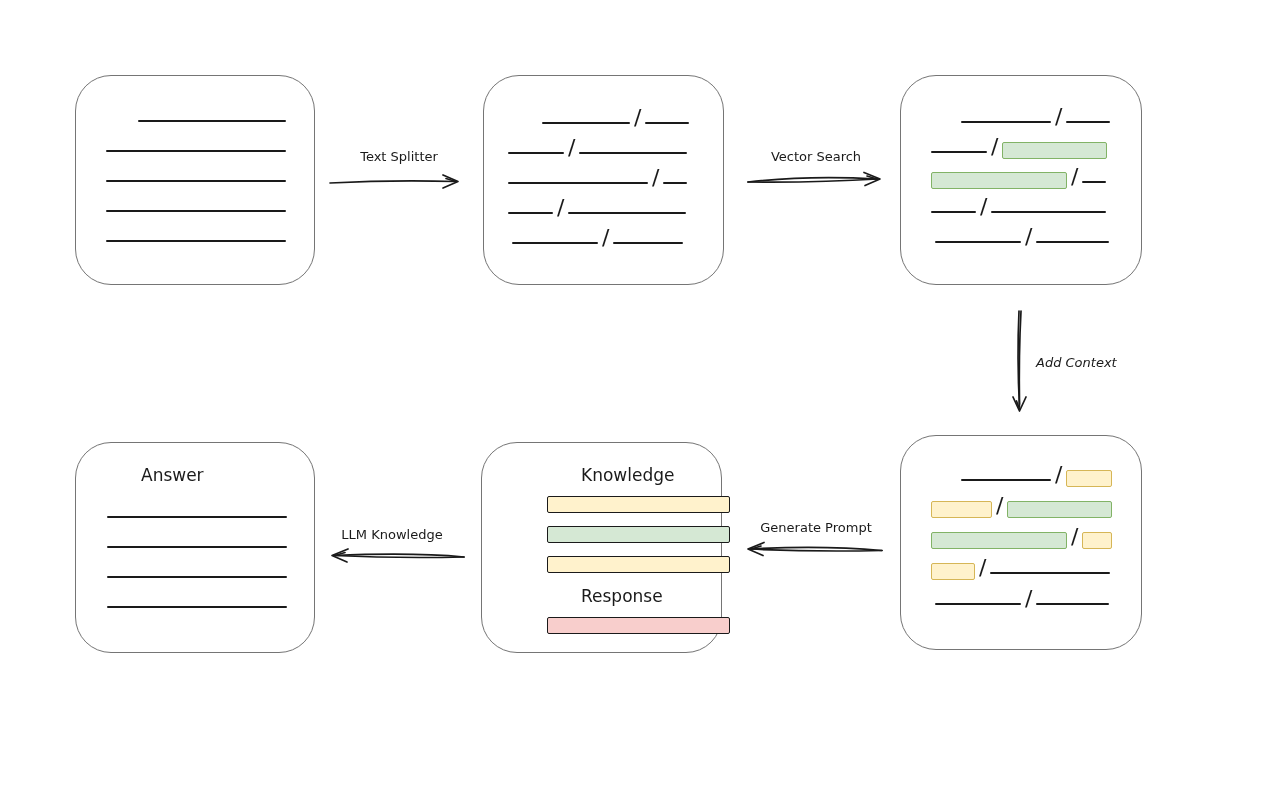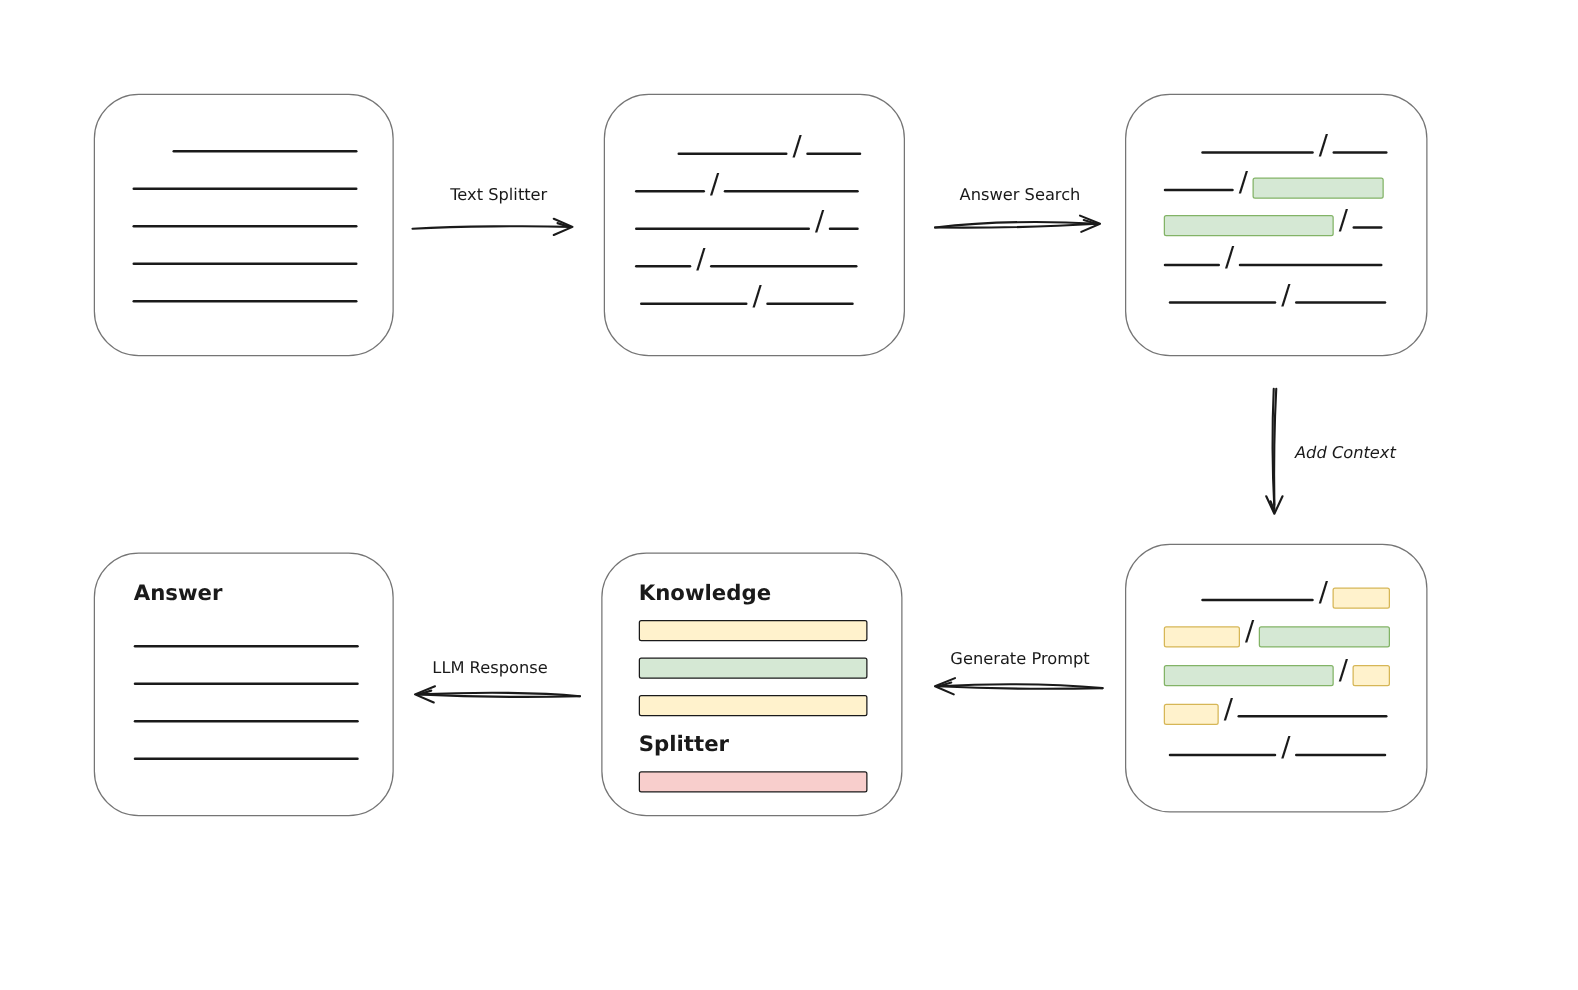--- a/index.html
+++ b/index.html
@@ -22,21 +22,21 @@
   }
   .chip{height:15px;border:1.7px solid;border-radius:2px;margin-bottom:-6px;box-sizing:content-box;}
   .chip-yellow,.bar-yellow{background:var(--yellow-fill);border-color:var(--yellow-border);}
   .chip-green,.bar-green{background:var(--green-fill);border-color:var(--green-border);}
   .chip-red,.bar-red{background:var(--red-fill);border-color:var(--red-border);}
   .rows-doc{padding:16px 0 0 30px;}
   .rows-chunks{padding:18px 0 0 24px;}
   .rows-matched{padding:17px 0 0 30px;}
   .rows-context{padding:14px 0 0 30px;}
   .panel-pad{padding:22px 26px 0 29px;}
-  .heading{font-size:17px;line-height:21px;font-weight:700;color:var(--line-color);}
+  .heading{font-size:17px;line-height:21px;font-weight:400;color:var(--line-color);margin-left:34px;}
   .heading-q{margin-top:13px;}
   .bars{display:flex;flex-direction:column;row-gap:13px;margin-top:10px;}
   .bar{height:15px;width:181px;border:1.7px solid;border-radius:2px;box-sizing:content-box;}
   .answer-rows{padding-top:2px;}
   .arrow-label{
     position:absolute;font-size:13px;line-height:20px;white-space:nowrap;
     color:var(--line-color);
   }
   .center-label{transform:translateX(-50%);}
   .arrow-svg{position:absolute;overflow:visible;}
@@ -107,21 +107,21 @@
         </div>
         <div class="row">
           <div class="indent" style="width: 4px;"></div>
           <div class="seg" style="width: 86px;"></div>
           <span class="slash">/</span>
           <div class="seg" style="width: 70px;"></div>
         </div>
       </div>
   </div>
 
-  <div class="arrow-label center-label" style="left:816px;top:147px;">Answer Search</div>
+  <div class="arrow-label center-label" style="left:816px;top:147px;">Vector Search</div>
   <svg class="arrow-svg" style="left:746px;top:167px;" width="142" height="24" viewBox="0 0 142 24">
     <path d="M2,15 C45,10 95,10 132,12"></path>
     <path d="M2,15 C50,15.5 100,14 132,12"></path>
     <path d="M118,5.5 L134,12 L119,18.5"></path>
     <path d="M121,9 L131,12"></path>
   </svg>
 
   <div class="panel" style="left:900px;top:75px;width:242px;height:210px;">
     <div class="rows rows-matched">
         <div class="row">
@@ -195,36 +195,36 @@
   </div>
 
   <div class="arrow-label center-label" style="left:816px;top:518px;text-align:center;">Generate Prompt</div>
   <svg class="arrow-svg" style="left:742px;top:537px;" width="142" height="24" viewBox="0 0 142 24">
     <path d="M140,13.5 C95,9.5 45,10 8,12"></path>
     <path d="M140,13.5 C95,14.5 50,14 8,12"></path>
     <path d="M22,5.5 L6,12 L21,18.5"></path>
     <path d="M19,9 L9,12"></path>
   </svg>
 
-  <div class="panel" style="left:481px;top:442px;width:241px;height:211px;">
+  <div class="panel" style="left:481px;top:442px;width:241px;height:211px;padding-left:36px;">
     <div class="panel-pad">
       <div class="heading">Knowledge</div>
       <div class="bars">
           <div class="bar bar-yellow"></div>
           <div class="bar bar-green"></div>
           <div class="bar bar-yellow"></div>
         </div>
-      <div class="heading heading-q">Splitter</div>
+      <div class="heading heading-q">Response</div>
       <div class="bars">
           <div class="bar bar-red"></div>
         </div>
     </div>
   </div>
 
-  <div class="arrow-label center-label" style="left:392px;top:525px;">LLM Response</div>
+  <div class="arrow-label center-label" style="left:392px;top:525px;">LLM Knowledge</div>
   <svg class="arrow-svg" style="left:326px;top:544px;" width="140" height="24" viewBox="0 0 140 24">
     <path d="M138,13 C95,9 45,10 8,11.5"></path>
     <path d="M138,13 C95,14 50,13.5 8,11.5"></path>
     <path d="M22,5 L6,11.5 L21,18"></path>
     <path d="M19,8.5 L9,11.5"></path>
   </svg>
 
   <div class="panel" style="left:75px;top:442px;width:240px;height:211px;">
     <div class="panel-pad" style="padding:22px 0 0 31px;">
       <div class="heading">Answer</div>

